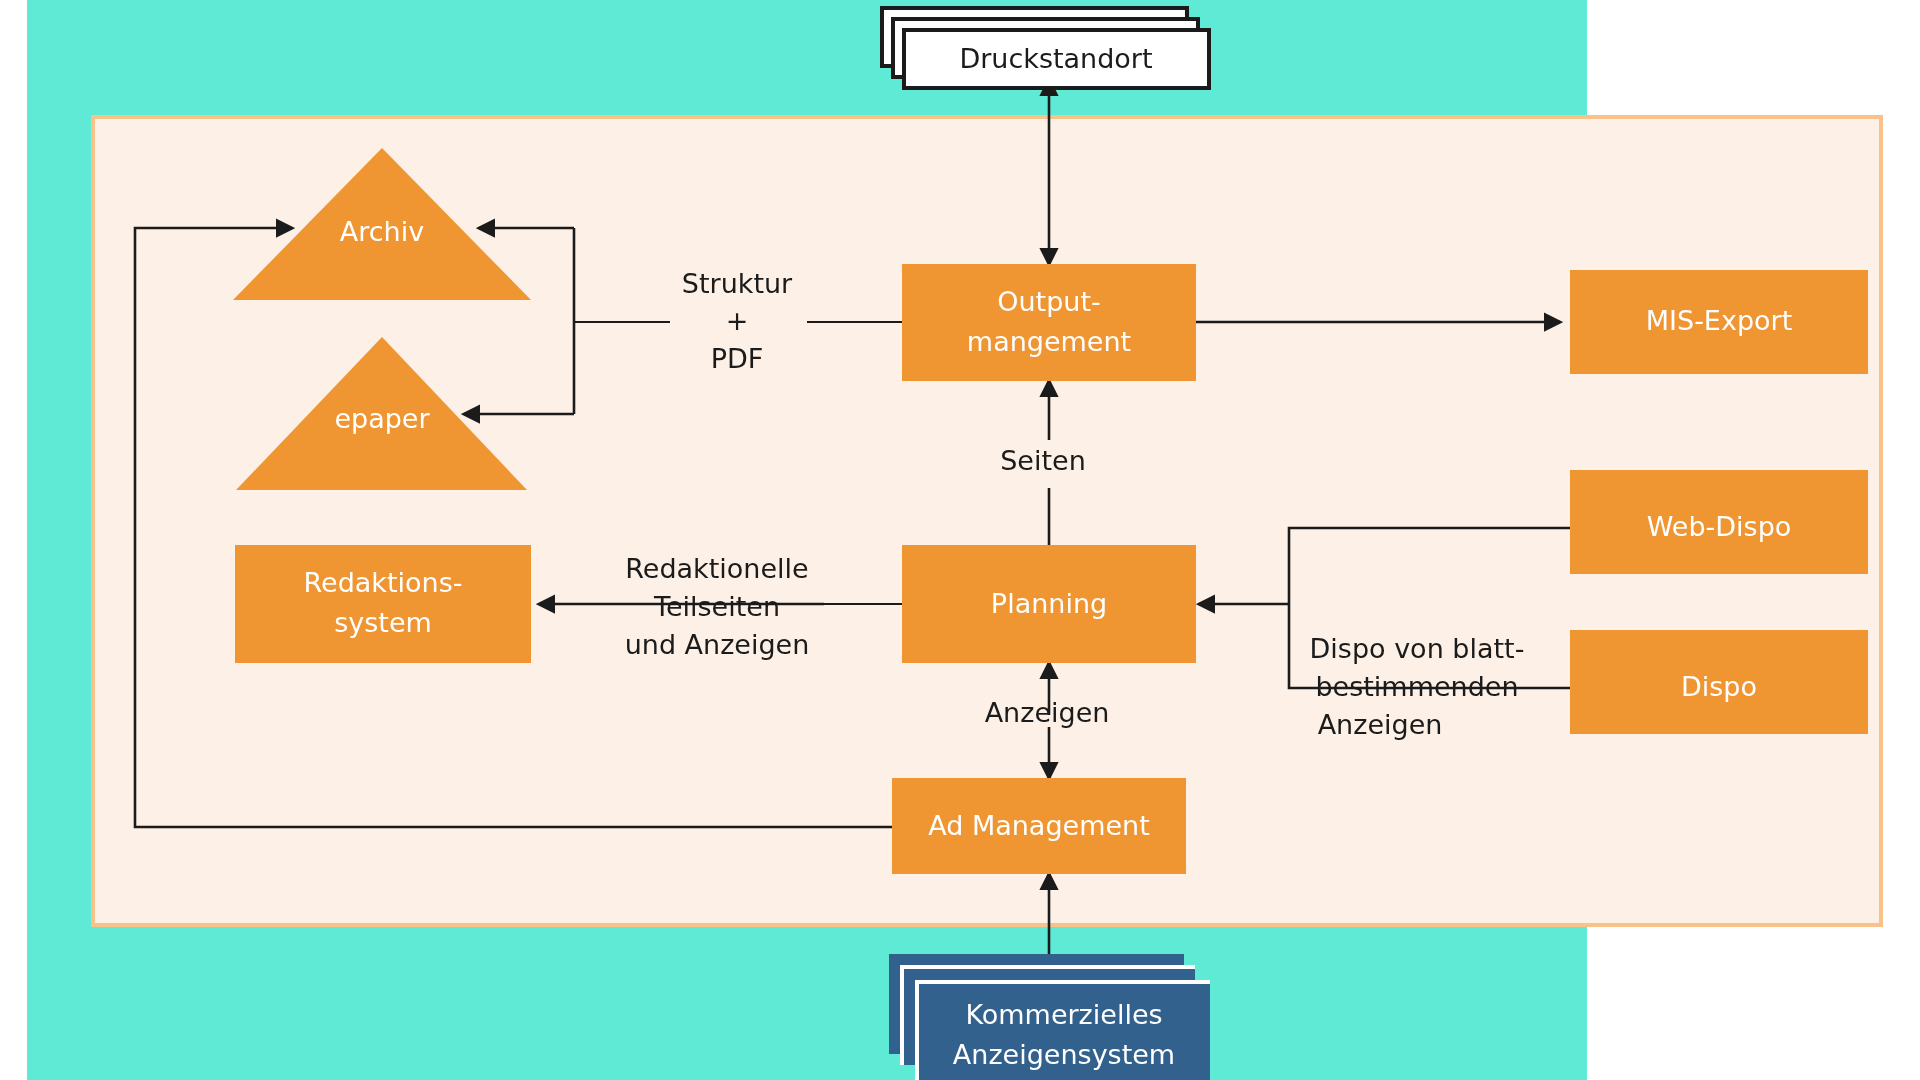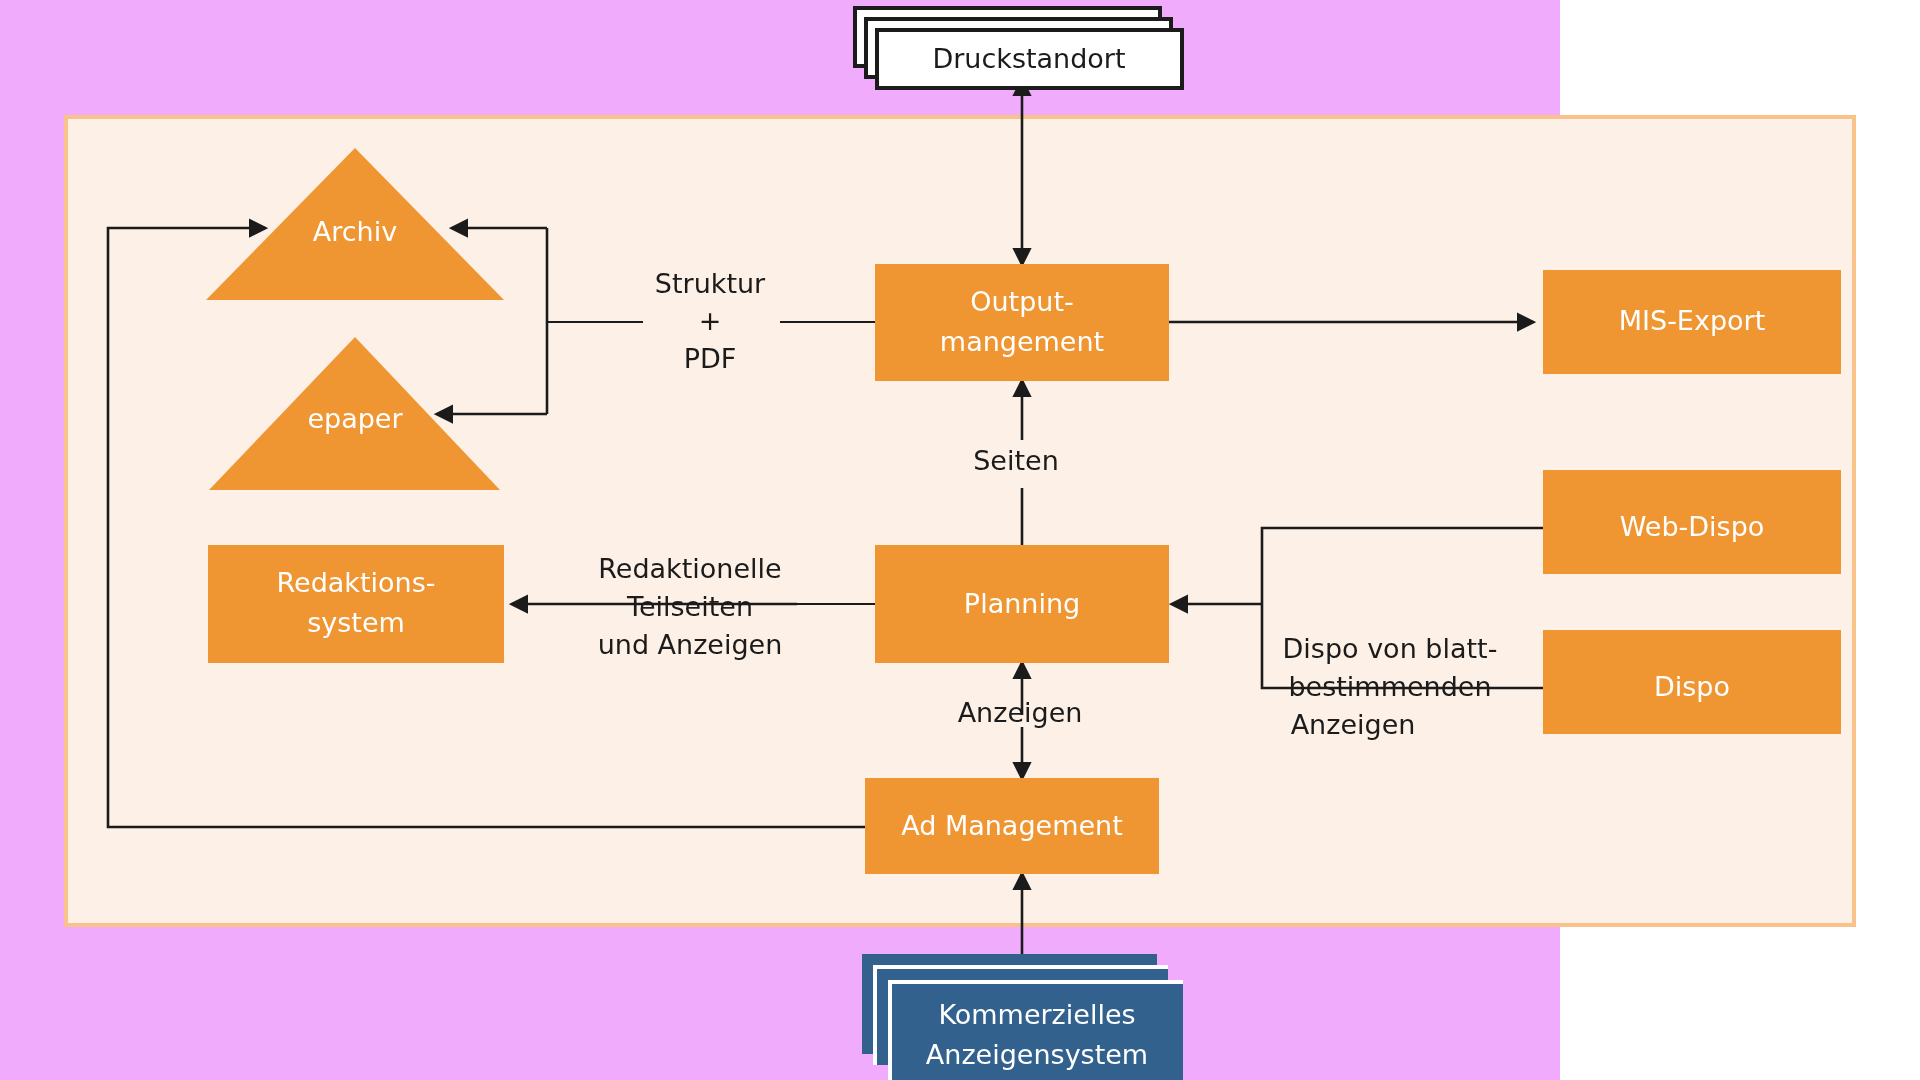--- a/index.html
+++ b/index.html
@@ -10,21 +10,22 @@
   body {
     width: 1920px;
     height: 1080px;
     font-family: "DejaVu Sans", sans-serif;
     overflow: hidden;
   }
   #stage {
     position: relative;
     width: 1560px;
     height: 1080px;
-    background: #f0abfc;
+    background: #5eead4;
+    margin-left: 27px;
   }
   svg.diagram {
     position: absolute;
     left: 0;
     top: 0;
     width: 1920px;
     height: 1080px;
   }
   .node-label {
     font-family: "DejaVu Sans", sans-serif;

